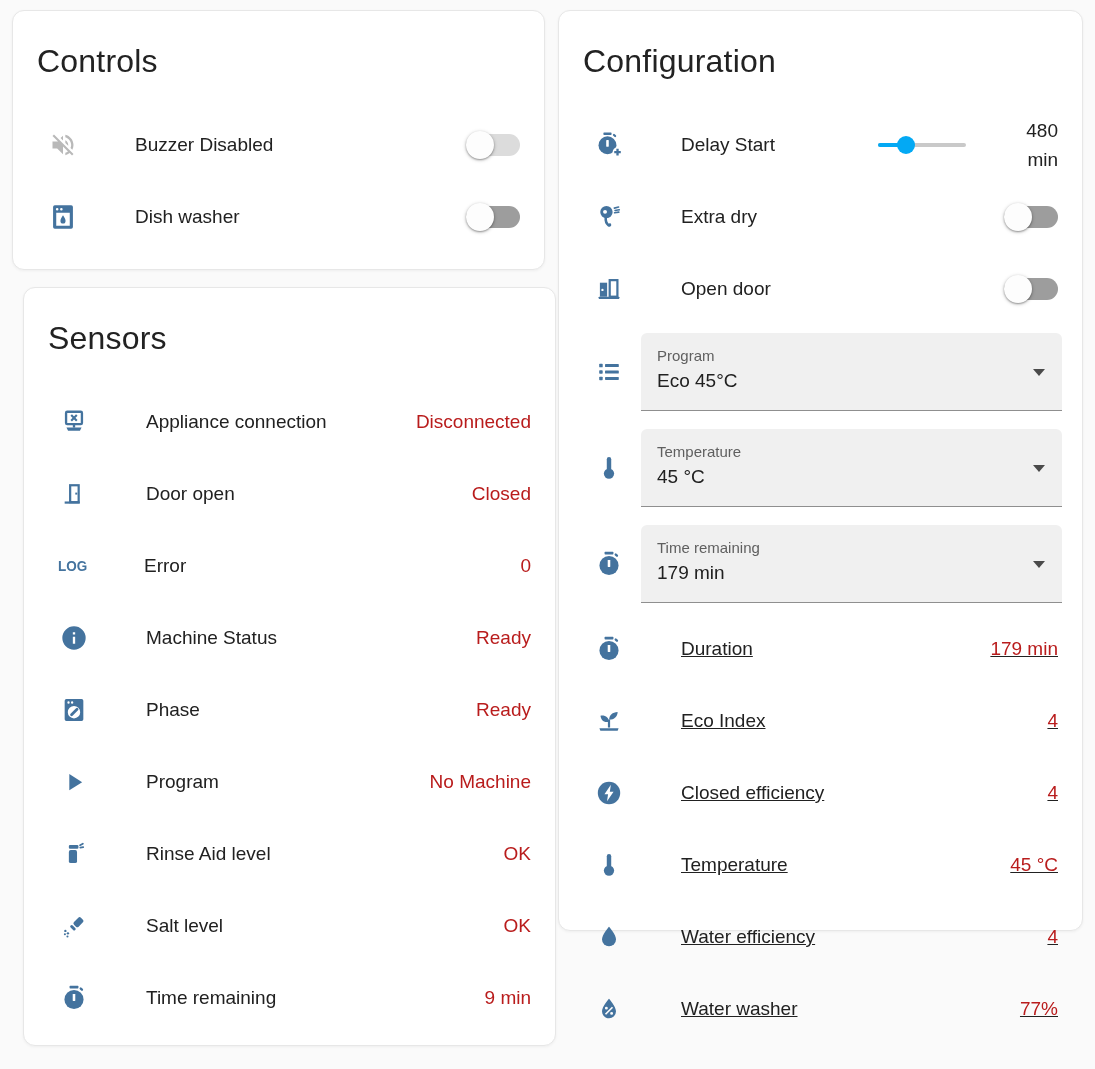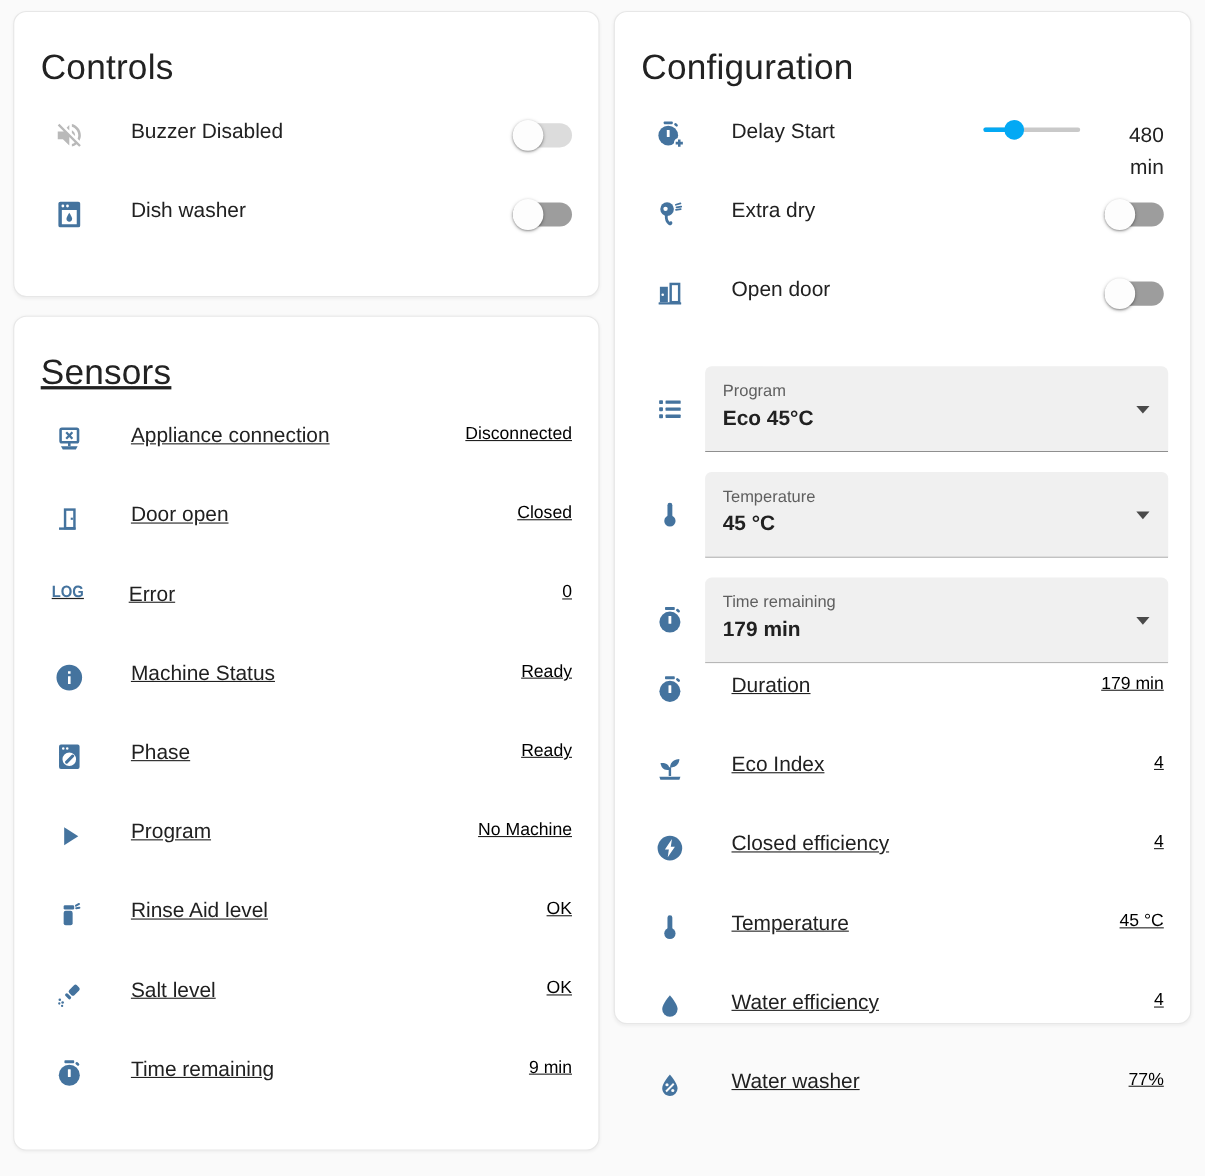--- a/index.html
+++ b/index.html
@@ -12,42 +12,42 @@
     overflow:hidden;
   }
   .card {
     position:absolute;
     background:#ffffff;
     border:1px solid #e7e7e7;
     border-radius:12px;
     box-shadow:0 1px 3px rgba(0,0,0,.05);
   }
   #card-controls { left:12px; top:10px;  width:533px; height:260px; }
-  #card-sensors  { left:12px; top:287px; width:533px; height:759px;text-decoration:underline; }
+  #card-sensors  { left:23px; top:287px; width:533px; height:759px; }
   #card-config   { left:558px; top:10px; width:525px; height:921px; }
 
   .card-title {
     margin:30px 24px 0;
     font-size:32px;
     line-height:40px;
     font-weight:400;
     color:#222222;
     letter-spacing:.2px;
   }
   .rows { margin-top:28px; }
-  .row { height:72px; display:flex; align-items:flex-start; padding:0 24px; }
+  .row { height:72px; display:flex; align-items:center; padding:0 24px;gap:16px; }
   .icon { width:28px; height:28px; margin-left:12px; flex:none; color:#44739e; display:block; }
   .icon.gray { color:#b9b9b9; }
   .log-icon {
     width:28px; margin-left:10px; flex:none;
     font-weight:800; font-size:13.5px; color:#44739e;
     transform:scaleY(1.1);
   }
   .label { margin-left:42px; font-size:19px; color:#212121; white-space:nowrap; }
-  .value { margin-left:auto; font-size:16px; color:#000000; text-align:right; white-space:nowrap; }
+  .value { margin-left:auto; font-size:19px; color:#b91c1c; text-align:right; white-space:nowrap; }
 
   
   .toggle { position:relative; width:54px; height:28px; margin-left:auto; cursor:pointer; flex:none; }
   .tg-track { position:absolute; left:0; top:3px; width:54px; height:22px; border-radius:11px; background:#9d9d9d; }
   .toggle.disabled .tg-track { background:#dcdcdc; }
   .tg-thumb {
     position:absolute; left:0; top:0; width:28px; height:28px; border-radius:50%;
     background:#fdfdfd;
     box-shadow:0 1px 2px rgba(0,0,0,.35), 0 1px 4px rgba(0,0,0,.18);
   }
@@ -63,21 +63,21 @@
   .select-row { display:flex; align-items:center; height:78px; margin:18px 20px 0 36px; }
   .select-row.first { margin-top:8px; }
   .select-row .icon { margin-left:0; }
   .select-box {
     flex:1; position:relative; height:78px; margin-left:18px;
     background:#f0f0f0; border-radius:6px 6px 0 0;
     border-bottom:1px solid #8f8f8f;
     padding:14px 16px 0; cursor:pointer;
   }
   .select-label { font-size:15px; color:#5f5f5f; }
-  .select-value { font-size:19px; color:#212121; margin-top:6px;font-weight:bold; }
+  .select-value { font-size:19px; color:#212121; margin-top:6px; }
   .caret {
     position:absolute; right:17px; top:50%; margin-top:-3px;
     width:0; height:0;
     border-left:6px solid transparent; border-right:6px solid transparent;
     border-top:7px solid #4a4a4a;
   }
   .info-rows { margin-top:10px;text-decoration:underline; }
   svg.defs { position:absolute; width:0; height:0; overflow:hidden; }
 </style>
 </head>

